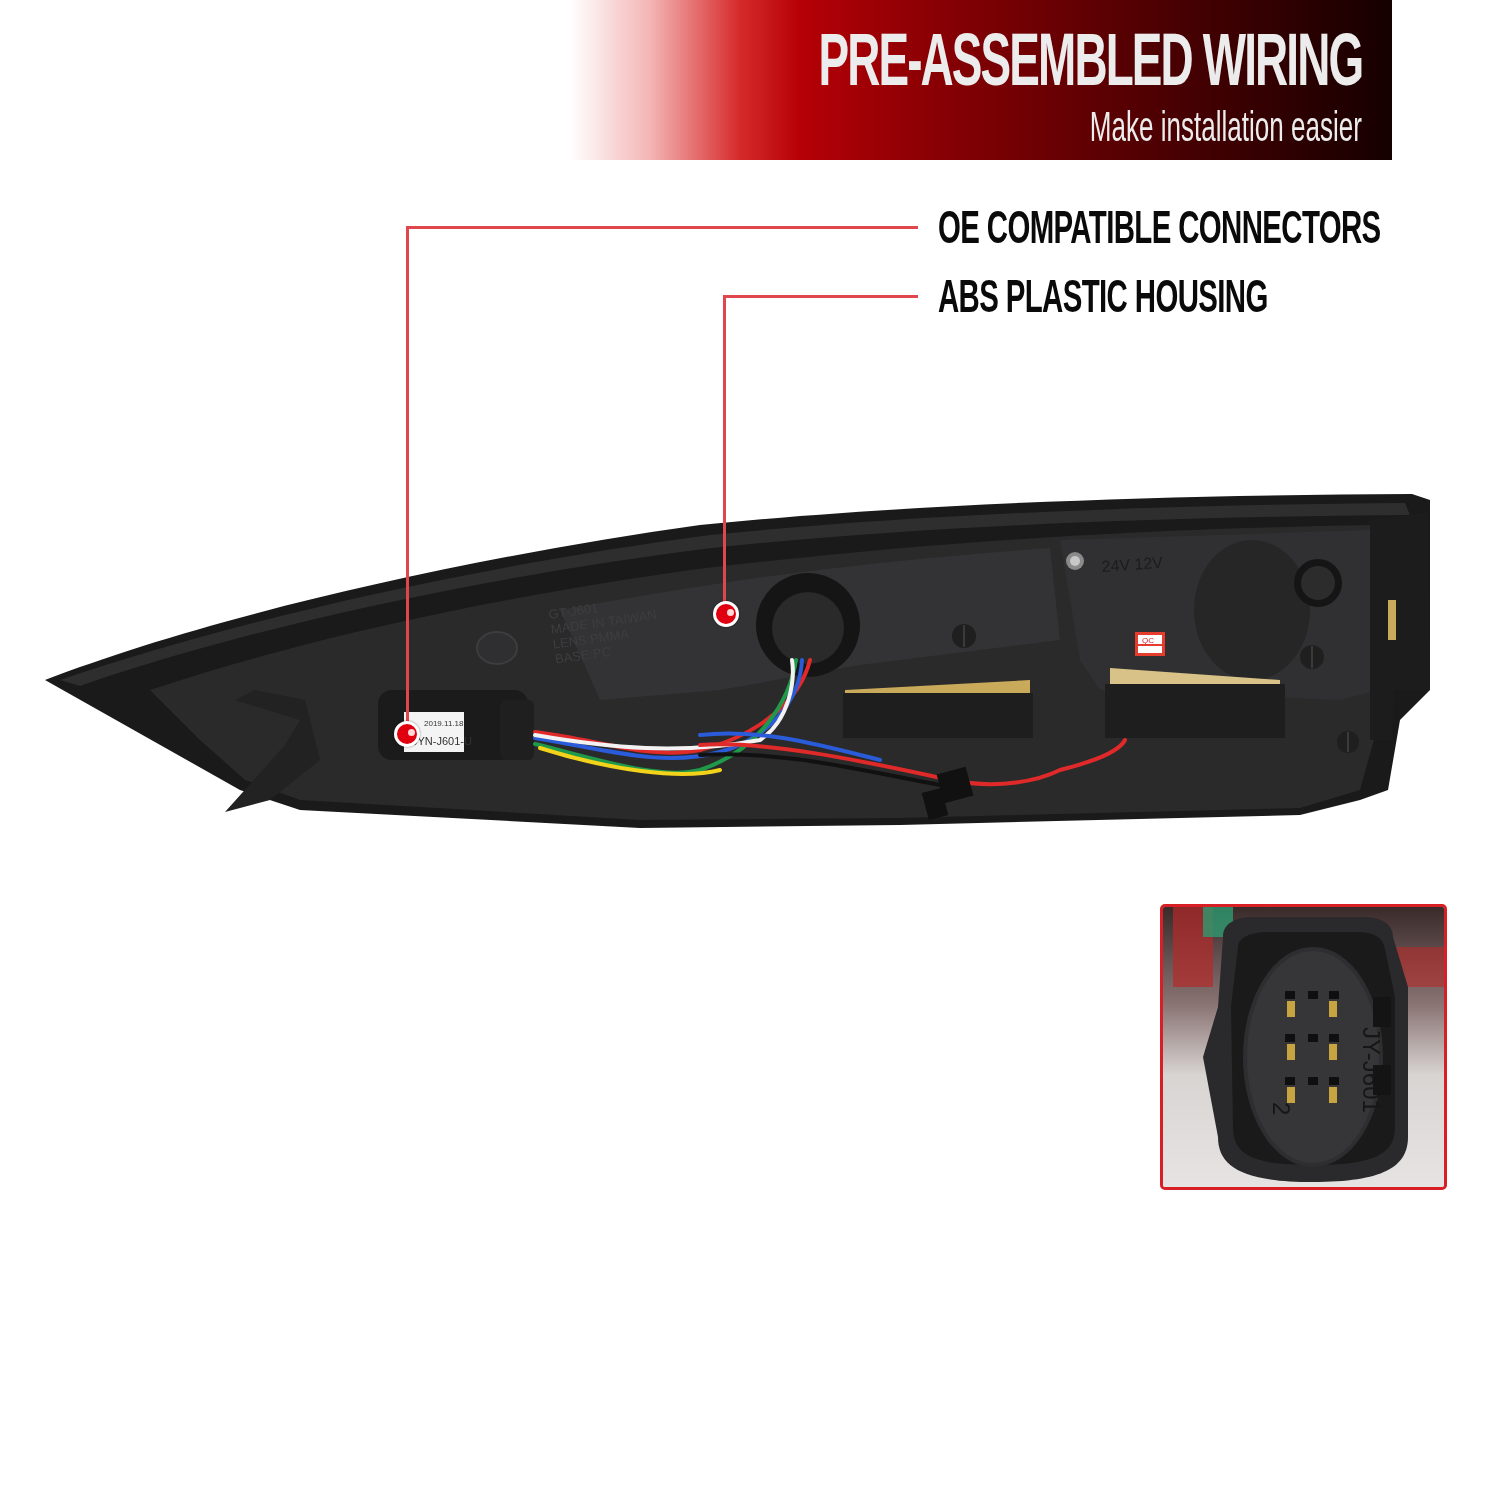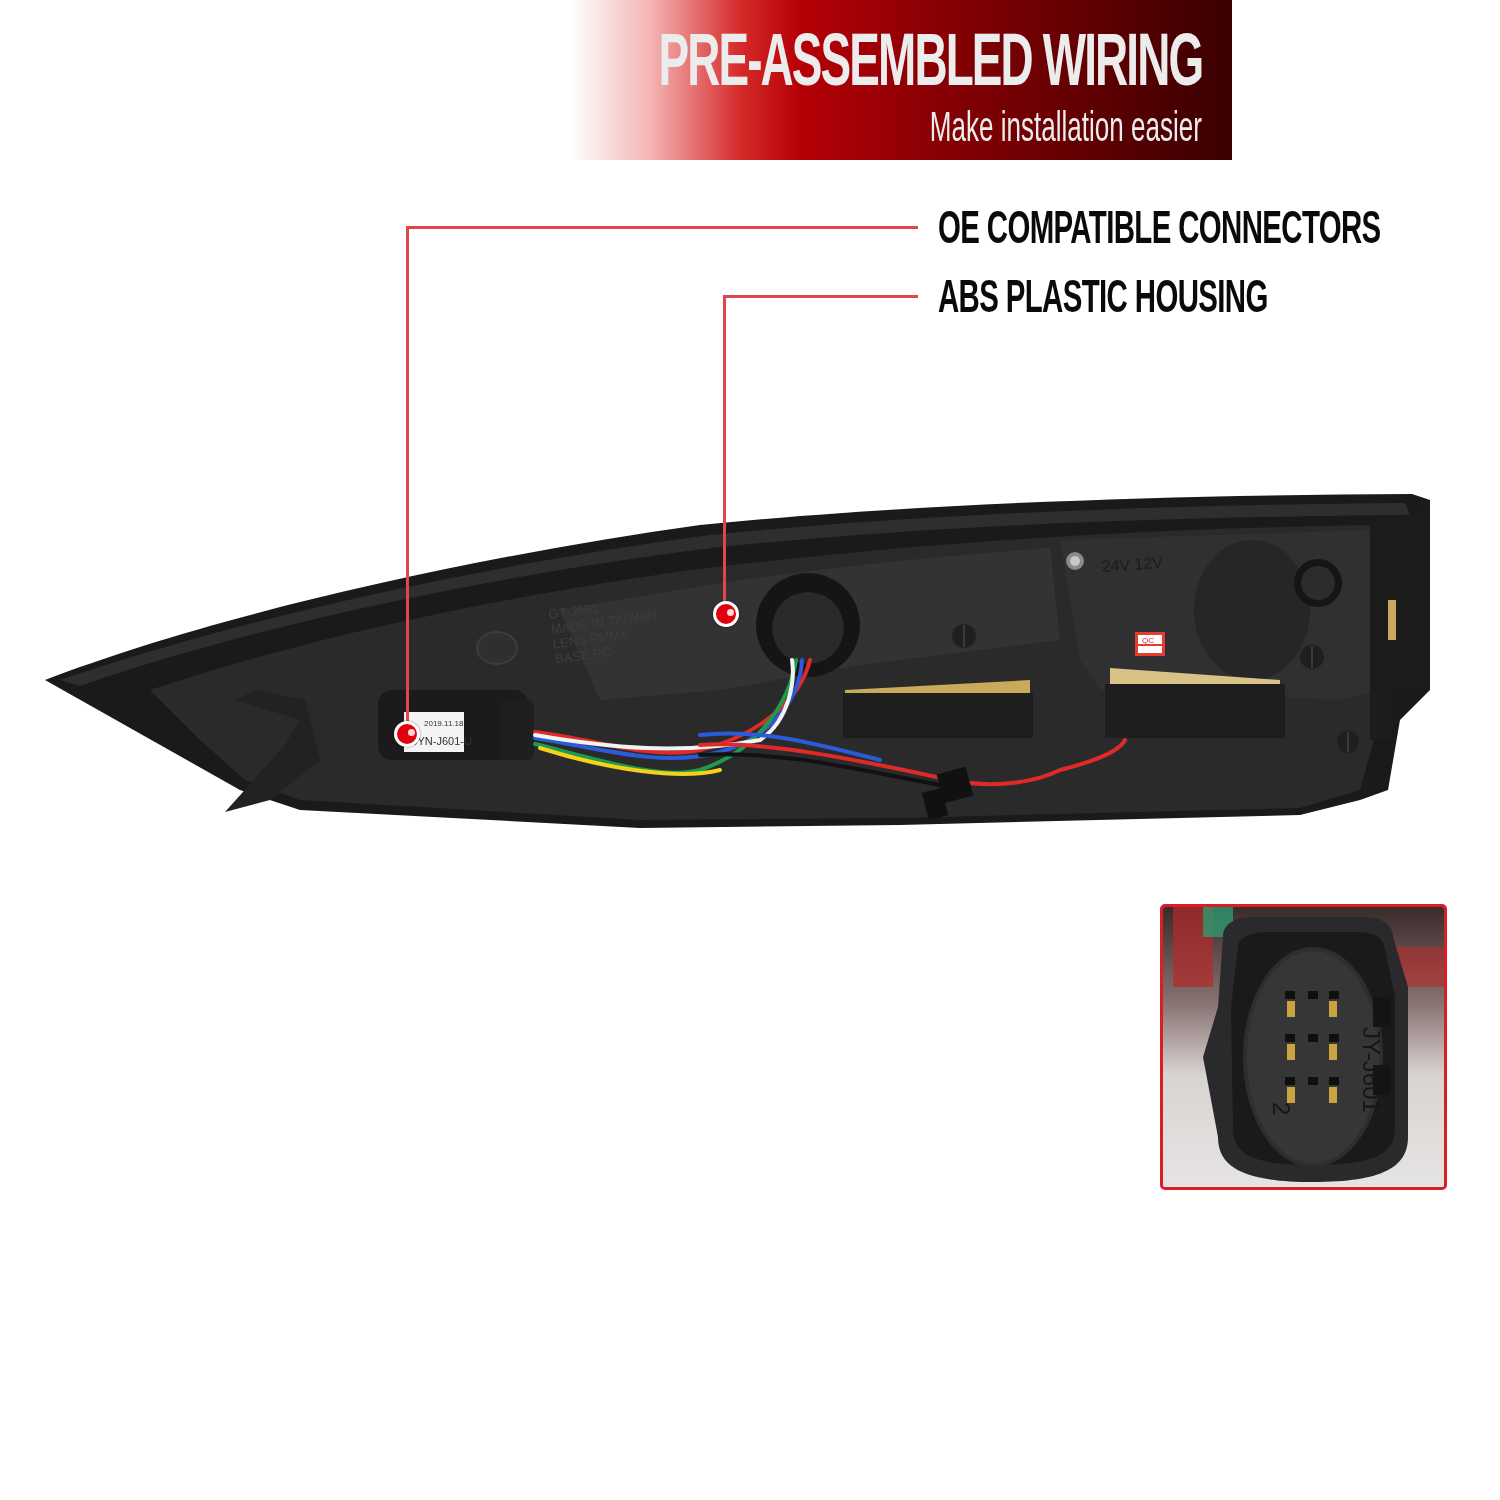--- a/index.html
+++ b/index.html
@@ -1,17 +1,17 @@
 <!DOCTYPE html>
 <html><head>
 <meta charset="utf-8">
 <style>
   html, body { margin: 0; padding: 0; }
   body { width: 1500px; height: 1500px; background: #ffffff; position: relative; overflow: hidden; font-family: "Liberation Sans", sans-serif; }
-  .banner { position: absolute; left: 0; top: 0; width: 1232px; height: 160px;
+  .banner { position: absolute; left: 0; top: 0; width: 1392px; height: 160px;
     background: linear-gradient(90deg, #ffffff 0px, #ffffff 570px, #f4b5b5 650px, #d62a2a 740px, #b50006 800px, #8a0004 930px, #4a0002 1170px, #140000 1400px, #0b0000 1500px); }
   .banner-title { position: absolute; right: 30px; top: 18px; color: #ececec; font-family: "Liberation Sans", sans-serif; font-weight: bold; font-size: 74px; letter-spacing: -3px; transform: scaleX(0.62); transform-origin: right top; white-space: nowrap; line-height: 84px; }
   .banner-sub { position: absolute; right: 30px; top: 104px; color: #ececec; font-family: "Liberation Sans", sans-serif; font-size: 42px; transform: scaleX(0.62); transform-origin: right top; white-space: nowrap; line-height: 46px; }
   .callout-label { position: absolute; color: #0a0a0a; font-family: "Liberation Sans", sans-serif; font-weight: bold; font-size: 46px; transform: scaleX(0.64); transform-origin: left top; white-space: nowrap; line-height: 50px; letter-spacing: -1px; }
   .line { position: absolute; background: #e0474d; }
   .dot { position: absolute; width: 26px; height: 26px; border-radius: 50%; background: #e00010; border: 3px solid #ffffff; box-shadow: 0 0 2px rgba(0,0,0,0.5); box-sizing: border-box; }
   .dot::after { content: ""; position: absolute; left: 11px; top: 5px; width: 7px; height: 7px; border-radius: 50%; background: #ffd9d9; }
   .product { position: absolute; left: 0; top: 480px; width: 1500px; height: 380px; }
   .inset { position: absolute; left: 1160px; top: 904px; width: 287px; height: 286px; border: 3px solid #d81f26; border-radius: 5px; box-sizing: border-box; overflow: hidden; background: #cfcbc8; }
 </style>

